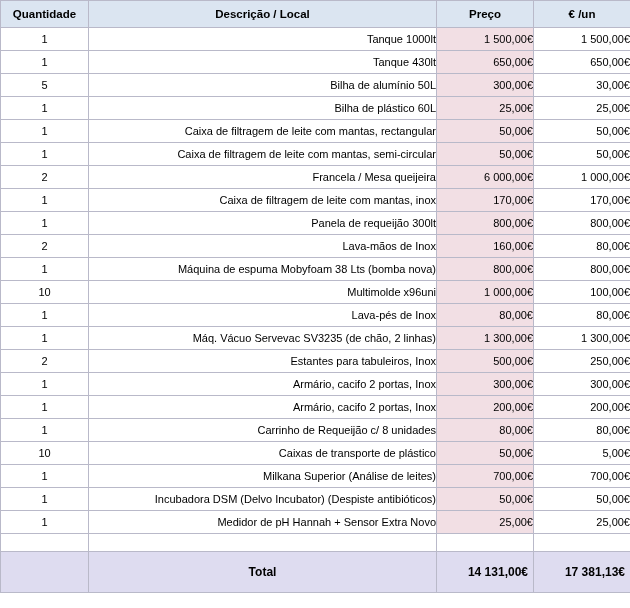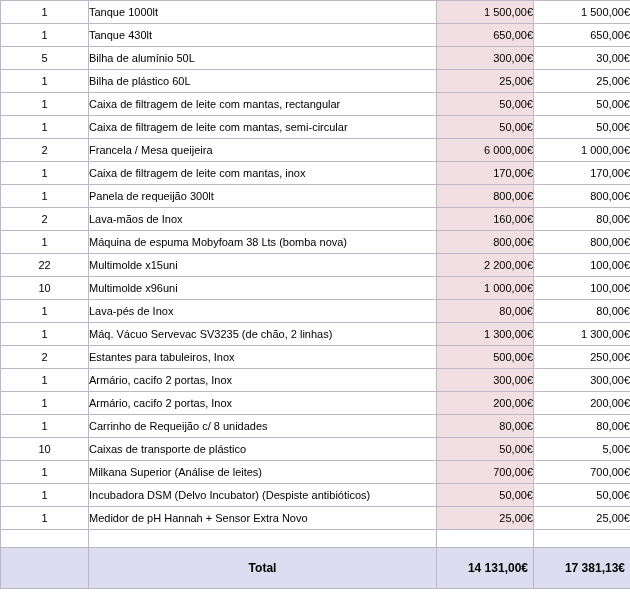--- a/index.html
+++ b/index.html
@@ -43,21 +43,21 @@
     text-align: center;
     height: 26px;
     font-size: 11.5px;
   }
   
   td.qty {
     text-align: center;
     background: #ffffff;
   }
   td.desc {
-    text-align: left;
+    text-align: right;
     background: #ffffff;
   }
   td.price {
     text-align: right;
     padding-right: 5px;
     background: #f2dfe4;
   }
   td.unit {
     text-align: right;
     padding-right: 5px;
@@ -85,20 +85,26 @@
 <body>
 
 <table class="sheet">
   <colgroup>
     <col class="c-qty">
       <col class="c-desc">
       <col class="c-price">
       <col class="c-unit">
   </colgroup>
   <tbody>
+    <tr class="head">
+      <td>Quantidade</td>
+      <td>Descrição / Local</td>
+      <td>Preço</td>
+      <td>€ /un</td>
+    </tr>
 
     <tr>
       <td class="qty">1</td>
       <td class="desc">Tanque 1000lt</td>
       <td class="price">1 500,00€</td>
       <td class="unit">1 500,00€</td>
     </tr>
     <tr>
       <td class="qty">1</td>
       <td class="desc">Tanque 430lt</td>
@@ -151,26 +157,20 @@
       <td class="qty">2</td>
       <td class="desc">Lava-mãos de Inox</td>
       <td class="price">160,00€</td>
       <td class="unit">80,00€</td>
     </tr>
     <tr>
       <td class="qty">1</td>
       <td class="desc">Máquina de espuma Mobyfoam 38 Lts (bomba nova)</td>
       <td class="price">800,00€</td>
       <td class="unit">800,00€</td>
-    </tr>
-    <tr>
-      <td class="qty">22</td>
-      <td class="desc">Multimolde x15uni</td>
-      <td class="price">2 200,00€</td>
-      <td class="unit">100,00€</td>
     </tr>
     <tr>
       <td class="qty">10</td>
       <td class="desc">Multimolde x96uni</td>
       <td class="price">1 000,00€</td>
       <td class="unit">100,00€</td>
     </tr>
     <tr>
       <td class="qty">1</td>
       <td class="desc">Lava-pés de Inox</td>

